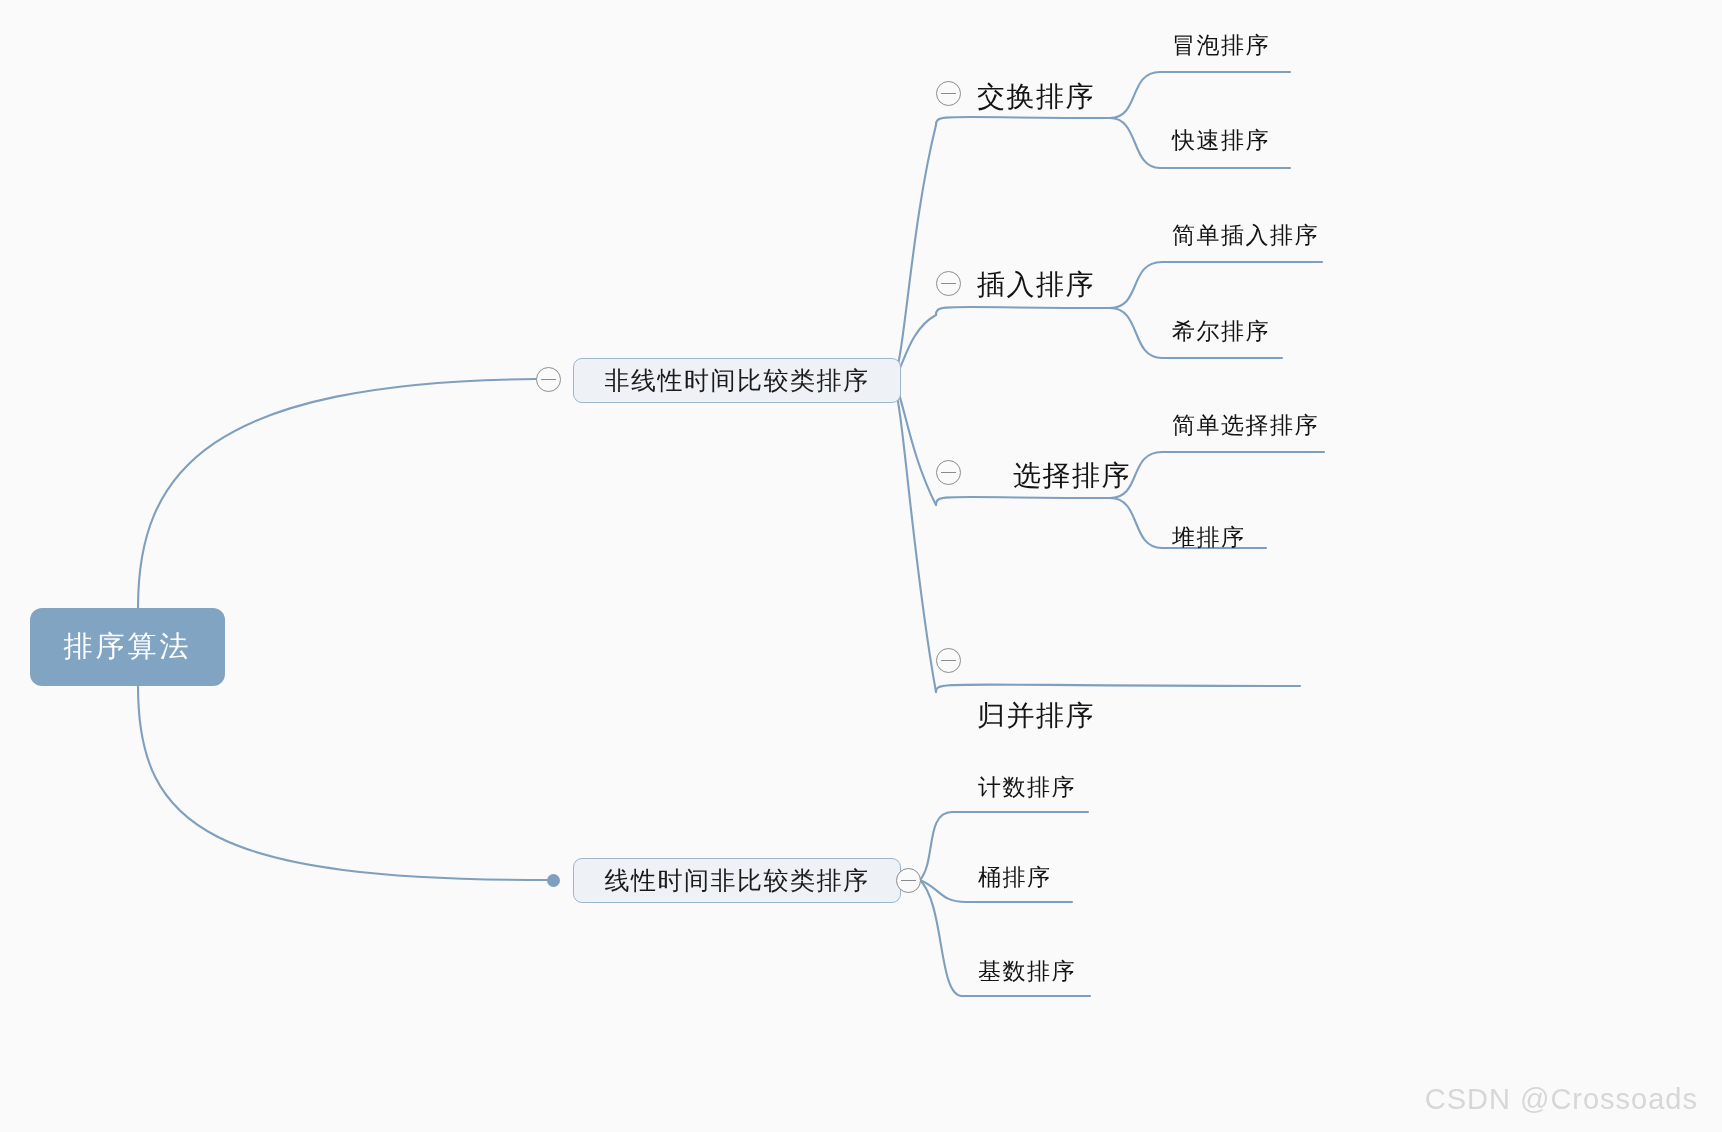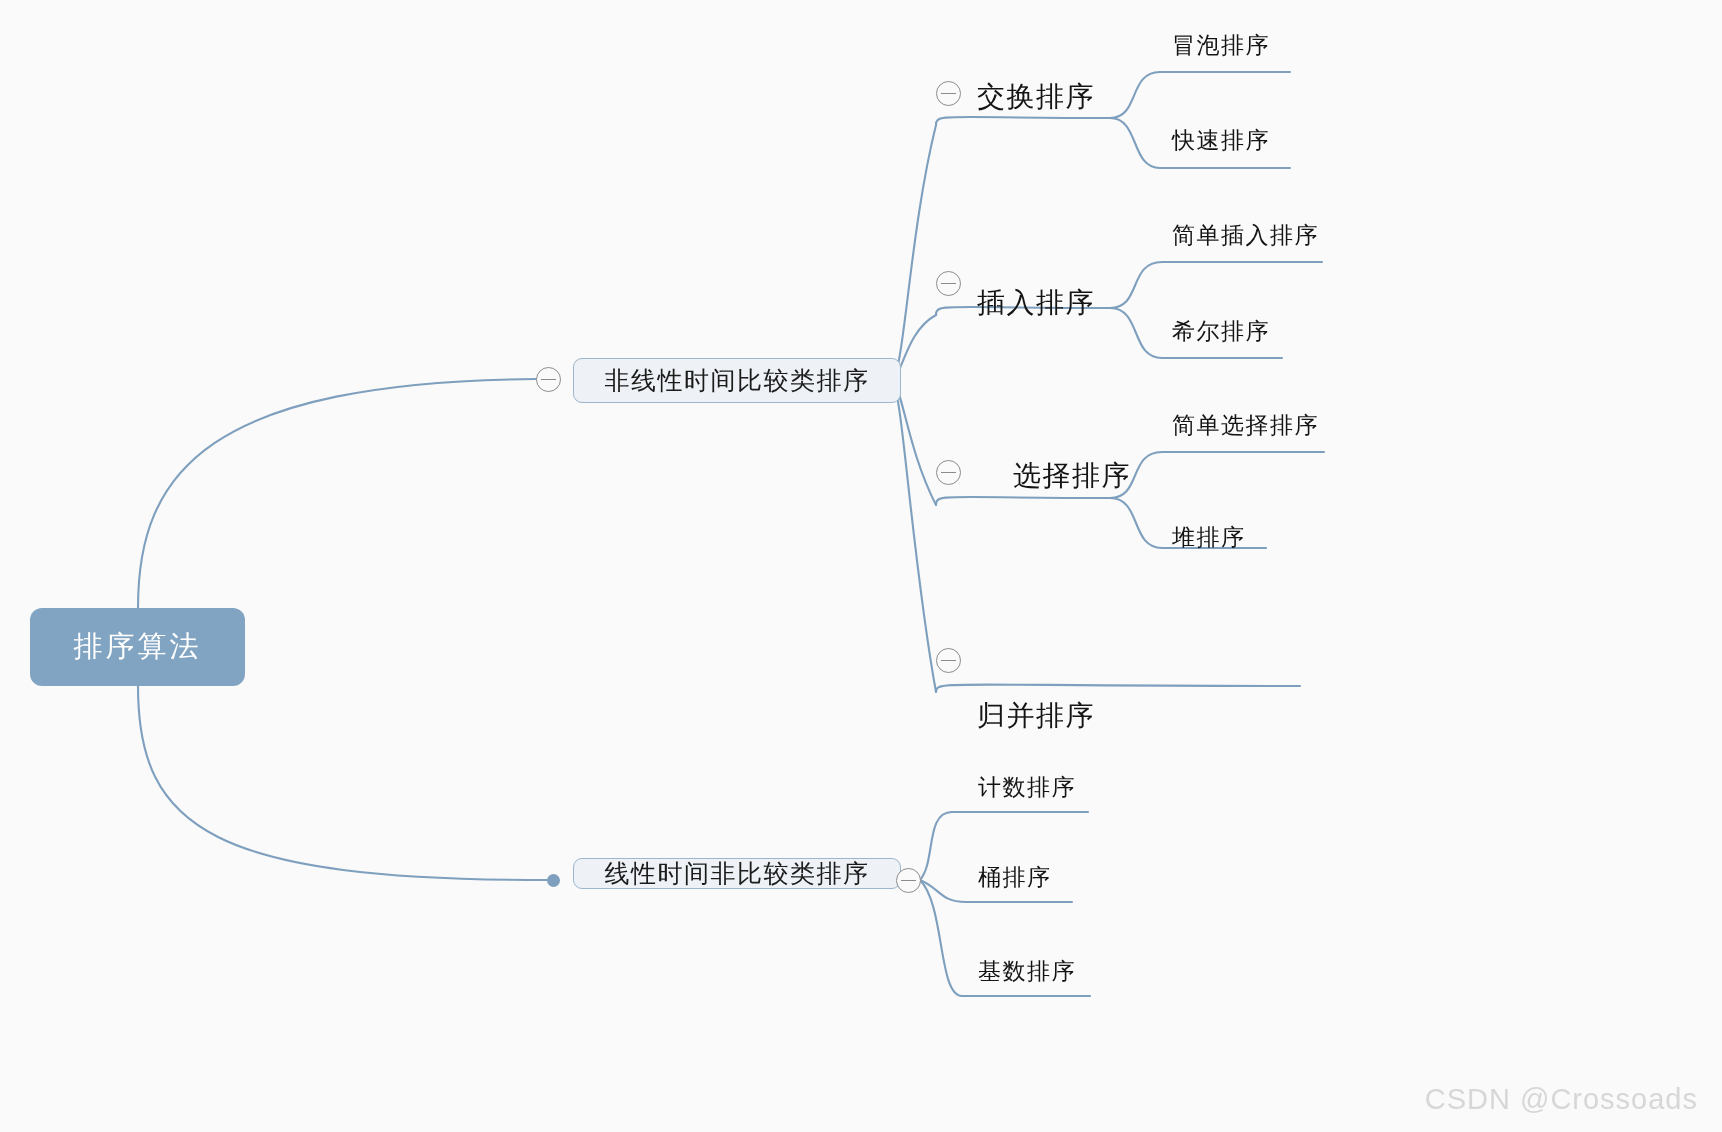--- a/index.html
+++ b/index.html
@@ -9,21 +9,21 @@
     font-family:"Liberation Sans","DejaVu Sans",sans-serif;
     overflow:hidden;
     position:relative;
   }
   #canvas{position:absolute;left:0;top:0;width:1722px;height:1132px;}
   svg.edges{position:absolute;left:0;top:0;width:1722px;height:1132px;pointer-events:none;}
 
   
   .root-node{
     position:absolute;
-    left:30px;top:608px;width:215px;height:78px;
+    left:30px;top:608px;width:195px;height:78px;
     background:#81a4c2;
     border-radius:12px;
     display:flex;align-items:center;justify-content:center;
     color:#ffffff;
     font-size:29px;
     letter-spacing:3px;
     box-sizing:border-box;
   }
 
   
@@ -33,21 +33,21 @@
     border:1.6px solid #9bb6cd;
     border-radius:9px;
     display:flex;align-items:center;justify-content:center;
     color:#1b1b1b;
     font-size:25px;
     letter-spacing:1.5px;
     box-sizing:border-box;
     margin-left:8px;
   }
   .n-nonlinear{left:565px;top:358px;width:328px;height:45px;}
-  .n-linear{left:565px;top:858px;width:328px;height:31px;}
+  .n-linear{left:565px;top:858px;width:328px;height:45px;}
 
   
   .text-node{
     position:absolute;
     color:#141414;
     font-size:24px;
     letter-spacing:1.5px;
     white-space:nowrap;
     font-family:Liberation Mono, monospace;
   }
@@ -149,21 +149,21 @@
     <span>交换排序</span>
   </div>
   <div class="text-node lvl3" style="left:1172px;top:30px;">
     <span>冒泡排序</span>
   </div>
   <div class="text-node lvl3" style="left:1172px;top:125px;">
     <span>快速排序</span>
   </div>
 
   <div class="toggle" style="left:936px;top:271px;"></div>
-  <div class="text-node lvl2" style="left:977px;top:284px;text-align:right;">
+  <div class="text-node lvl2" style="left:977px;top:266px;text-align:right;">
     <span>插入排序</span>
   </div>
   <div class="text-node lvl3" style="left:1172px;top:220px;">
     <span>简单插入排序</span>
   </div>
   <div class="text-node lvl3" style="left:1172px;top:316px;">
     <span>希尔排序</span>
   </div>
 
   <div class="toggle" style="left:936px;top:460px;"></div>

